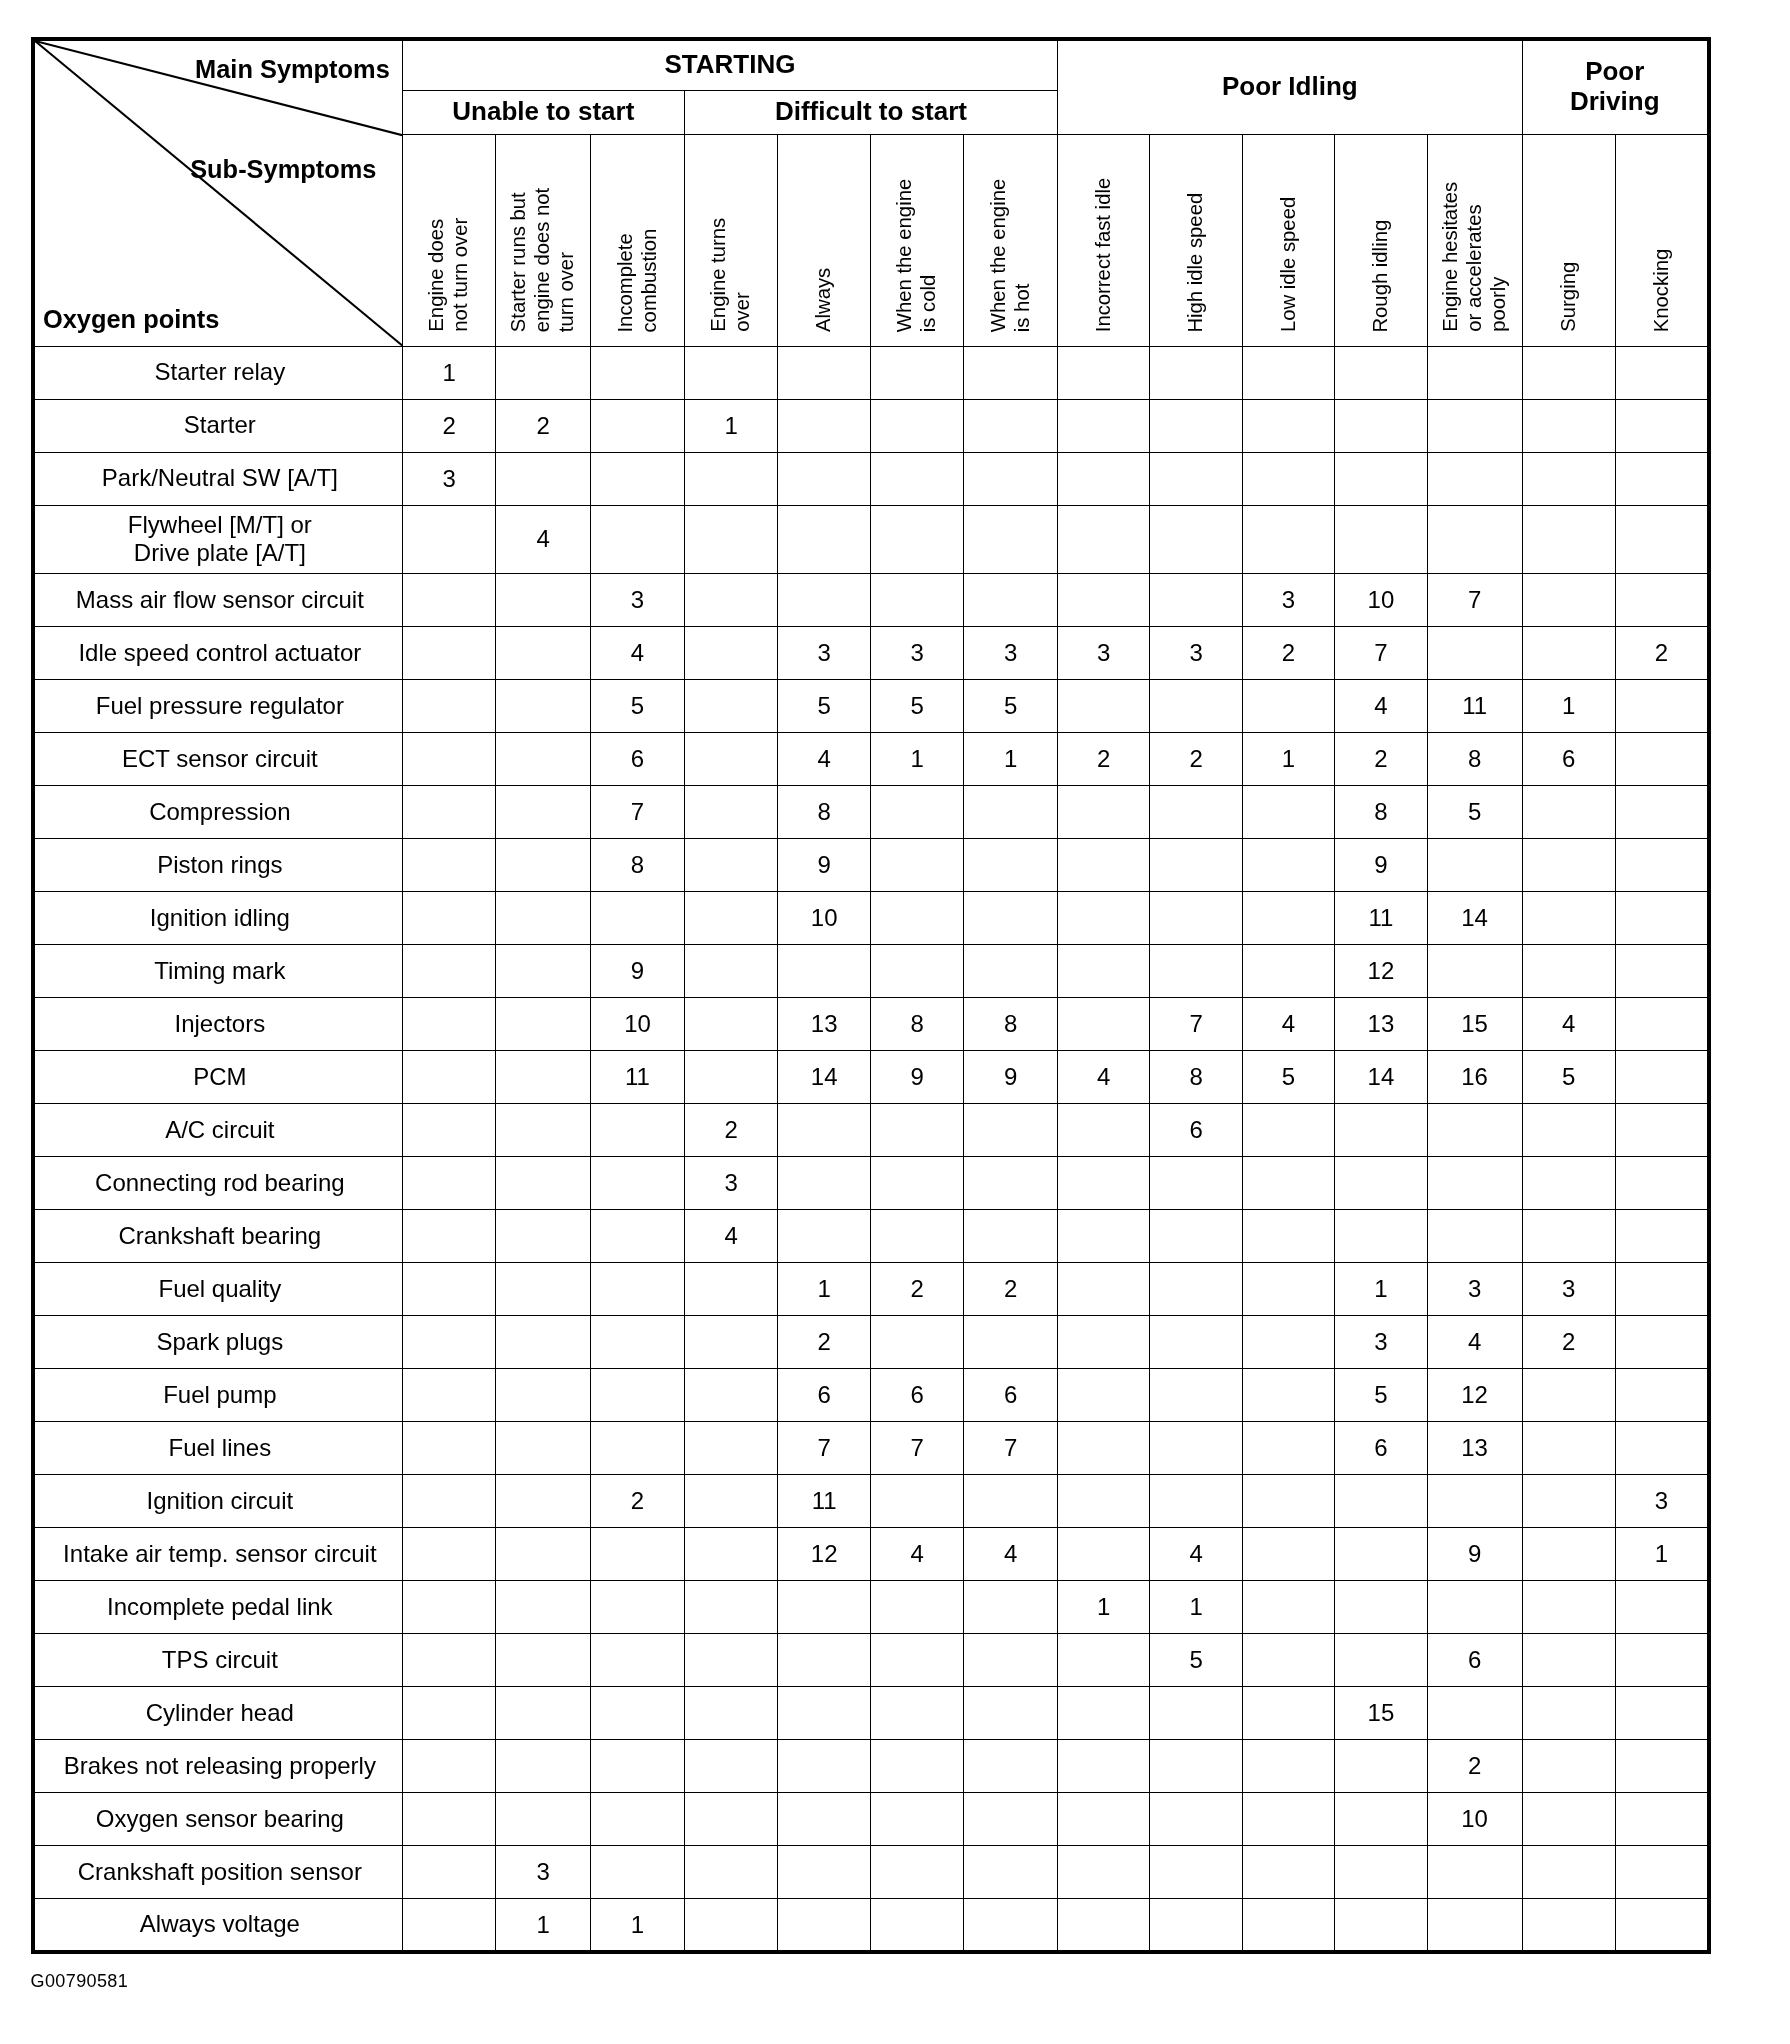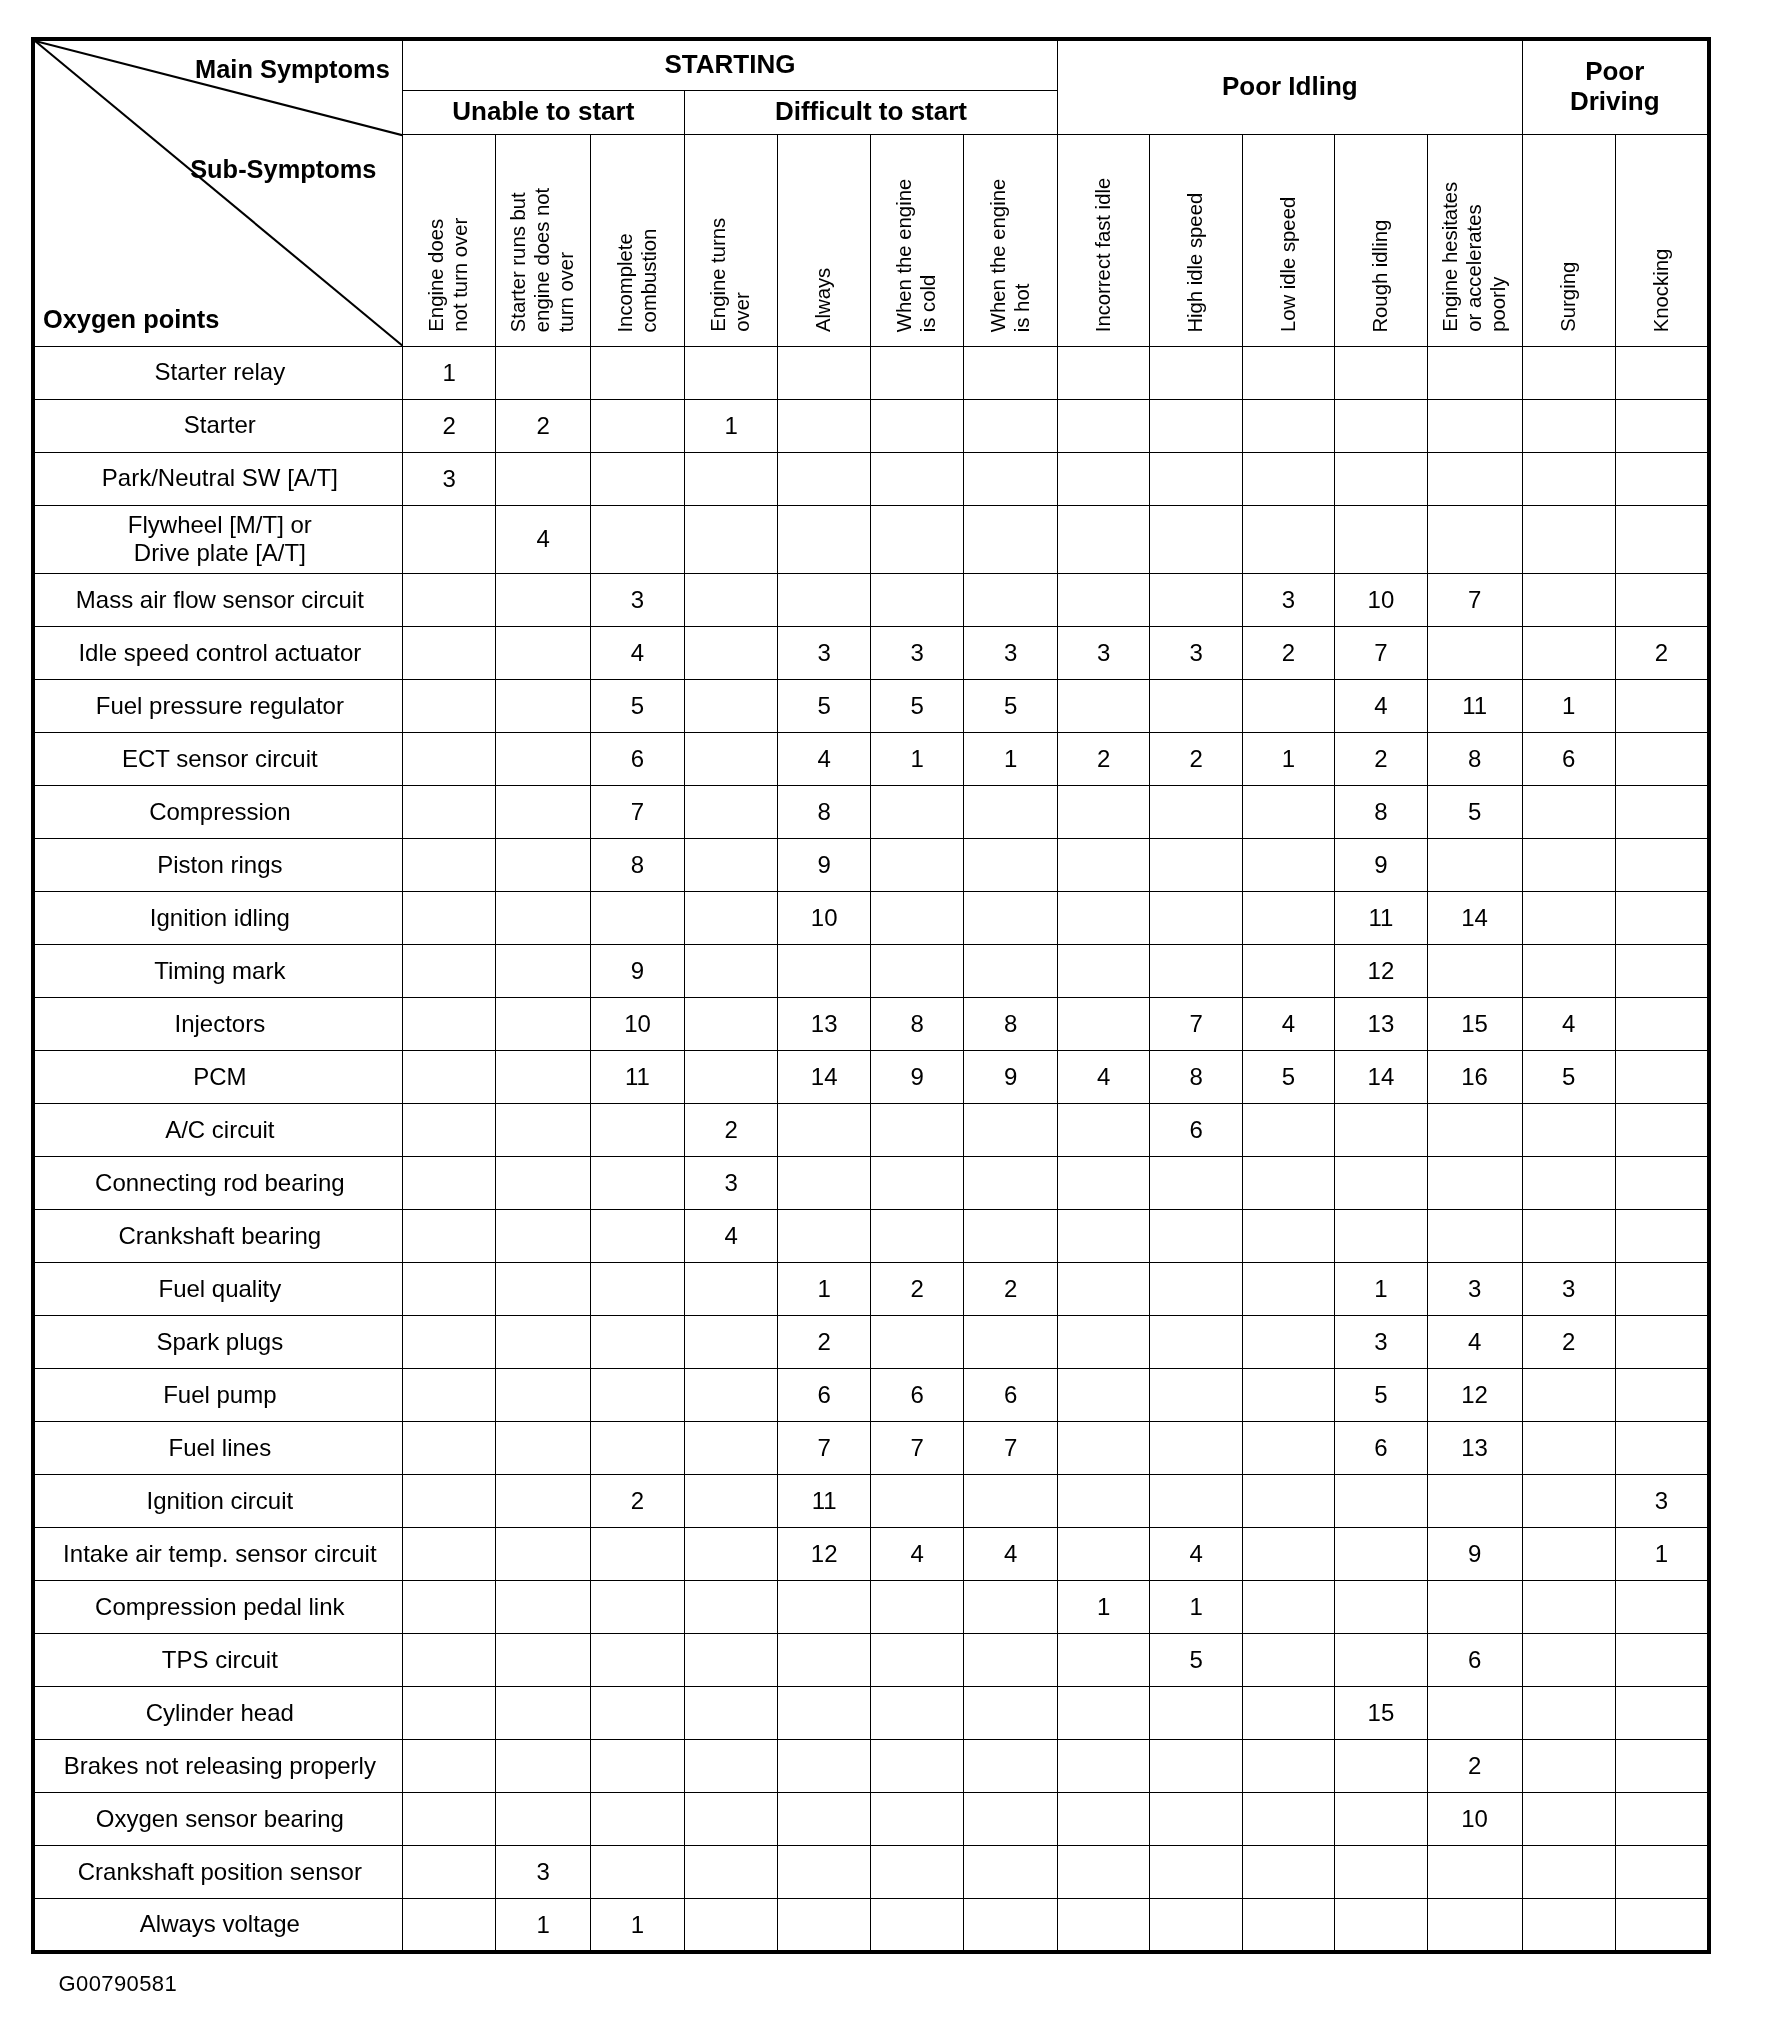--- a/index.html
+++ b/index.html
@@ -100,23 +100,22 @@
   }
   td.val {
     font-size: 24px;
     text-align: center;
     vertical-align: middle;
     height: 53px;
   }
 
   .figure-code {
     margin-top: 17px;
-    font-size: 22px;
+    font-size: 18px;
     letter-spacing: 0.4px;
-    margin-left: 28px;
   }
 </style>
 </head>
 <body>
 
 <div class="page">
 
   <table class="matrix">
     <colgroup>
       <col class="c-label">
@@ -568,21 +567,21 @@
           <td class="val">4</td>
           <td class="val"></td>
           <td class="val">4</td>
           <td class="val"></td>
           <td class="val"></td>
           <td class="val">9</td>
           <td class="val"></td>
           <td class="val">1</td>
         </tr>
         <tr>
-          <td class="rowlabel">Compression pedal link</td>
+          <td class="rowlabel">Incomplete pedal link</td>
           <td class="val"></td>
           <td class="val"></td>
           <td class="val"></td>
           <td class="val"></td>
           <td class="val"></td>
           <td class="val"></td>
           <td class="val"></td>
           <td class="val">1</td>
           <td class="val">1</td>
           <td class="val"></td>

